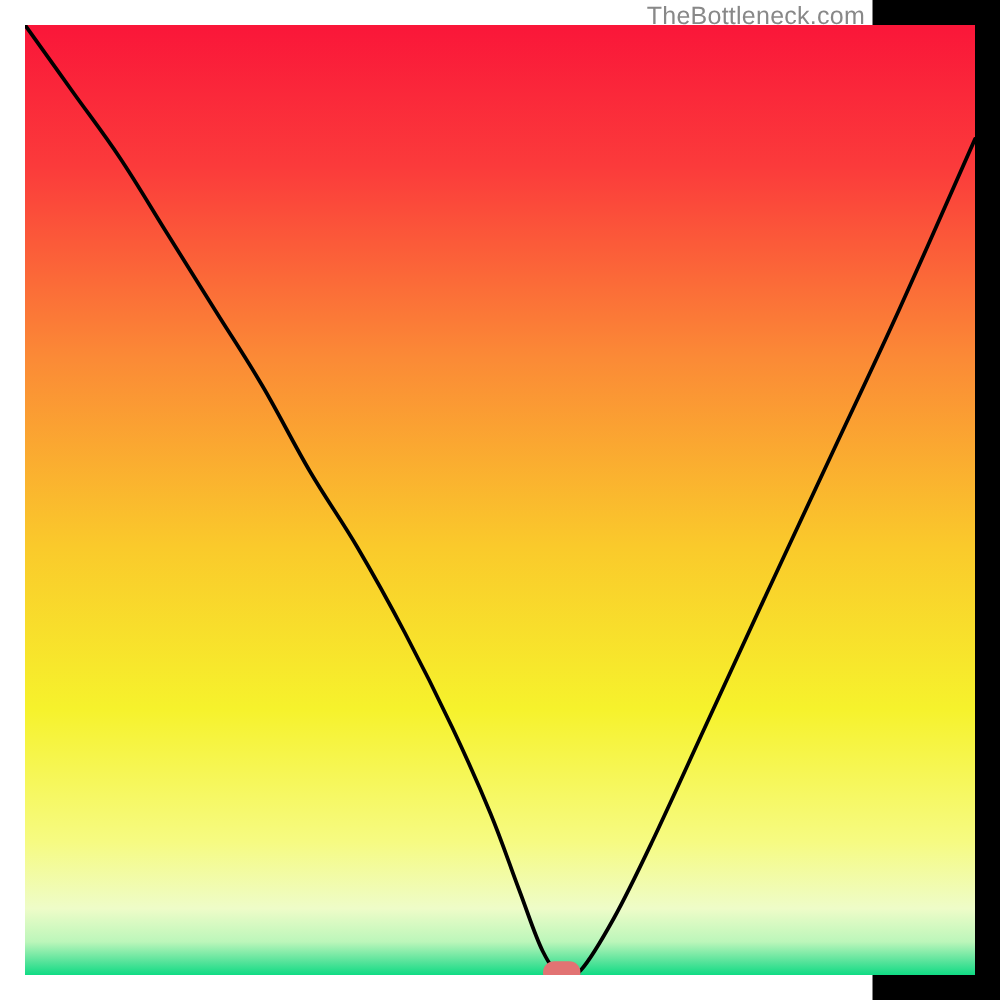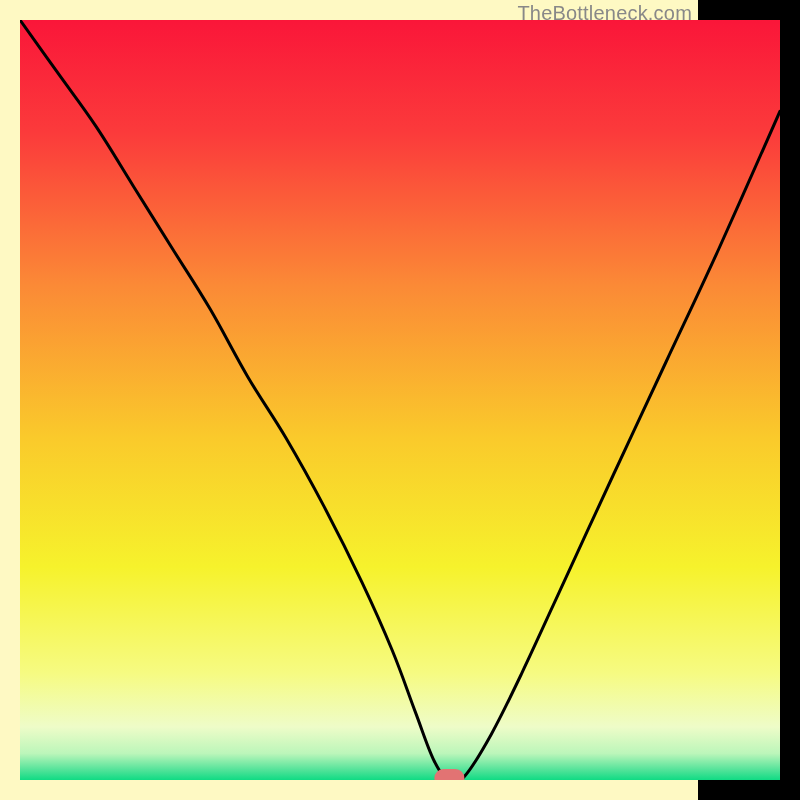--- a/index.html
+++ b/index.html
@@ -9,21 +9,21 @@
     height: 800px;
     background: #000;
     overflow: hidden;
   }
   .frame {
     position: absolute;
     left: 0;
     top: 0;
     width: 698px;
     height: 800px;
-    background: #fef9c3;
+    background: #ffffff;
   }
   .plot {
     position: absolute;
     left: 20px;
     top: 20px;
     width: 760px;
     height: 760px;
     overflow: hidden;
   }
   .watermark {

